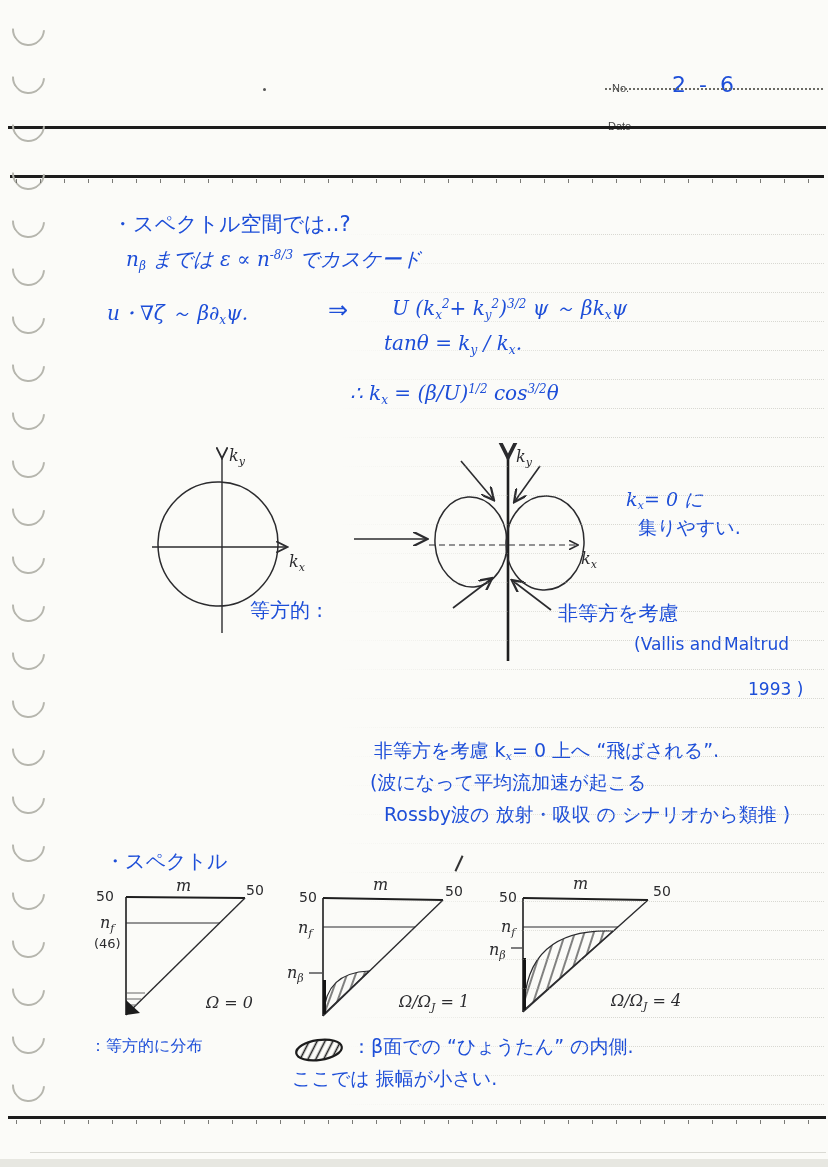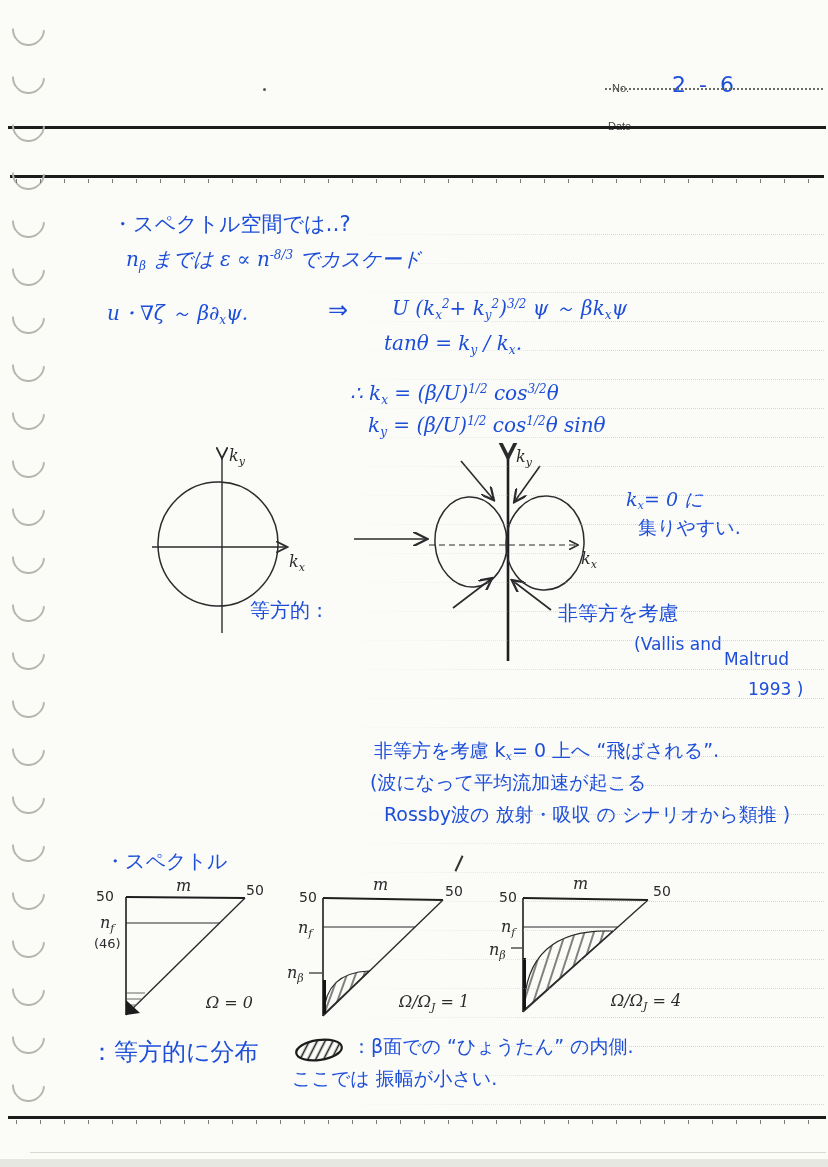--- a/index.html
+++ b/index.html
@@ -38,21 +38,20 @@
   <div class="abs" style="left:263px;top:88px;width:3px;height:3px;background:#555;border-radius:50%;"></div>
 
   <div class="abs hw" style="left:112px;top:210px;font-size:21px;">・スペクトル空間では‥?</div>
   <div class="abs hw math" style="left:126px;top:246px;font-size:20px;"><span>n</span><span class="sb">β</span><span> までは  ε ∝ n</span><span class="sp">-8/3</span><span> でカスケード</span></div>
 
   <div class="abs hw math" style="left:107px;top:300px;font-size:20px;"><span>u・∇ζ ～ β∂</span><span class="sb">x</span><span>ψ.</span></div>
   <div class="abs hw" style="left:328px;top:296px;font-size:24px;">⇒</div>
   <div class="abs hw math" style="left:392px;top:295px;font-size:20px;"><span>U (k</span><span class="sb">x</span><span class="sp">2</span><span>+ k</span><span class="sb">y</span><span class="sp">2</span><span>)</span><span class="sp">3/2</span><span> ψ ～ βk</span><span class="sb">x</span><span>ψ</span></div>
   <div class="abs hw math" style="left:384px;top:331px;font-size:20px;"><span>tanθ =  k</span><span class="sb">y</span><span> / k</span><span class="sb">x</span><span>.</span></div>
   <div class="abs hw math" style="left:350px;top:381px;font-size:20px;"><span>∴  k</span><span class="sb">x</span><span> =  (β/U)</span><span class="sp">1/2</span><span> cos</span><span class="sp">3/2</span><span>θ</span></div>
-  <div class="abs hw math" style="left:368px;top:413px;font-size:20px;"><span>k</span><span class="sb">y</span><span> =  (β/U)</span><span class="sp">1/2</span><span> cos</span><span class="sp">1/2</span><span>θ sinθ</span></div>
 
   <svg class="abs" style="left:138px;top:443px;" width="192" height="205">
     <defs>
       <marker id="ar1" markerWidth="9" markerHeight="8" refX="7" refY="4" orient="auto">
           <path d="M0,0 L8,4 L0,8" fill="none" stroke="#2b2b2e" stroke-width="1.3"></path>
         </marker>
     </defs>
     <line x1="84" y1="14" x2="84" y2="190" stroke="#2b2b2e" stroke-width="1.4" marker-start="url(#ar1)"></line>
     <line x1="14" y1="104" x2="148" y2="104" stroke="#2b2b2e" stroke-width="1.4" marker-end="url(#ar1)"></line>
     <ellipse cx="80" cy="101" rx="60" ry="62" fill="none" stroke="#2b2b2e" stroke-width="1.5" transform="rotate(2 80 101)"></ellipse>
@@ -84,21 +83,21 @@
     <line x1="117" y1="23" x2="92" y2="58" stroke="#2b2b2e" stroke-width="1.6" marker-end="url(#ar3)"></line>
     <line x1="30" y1="165" x2="68" y2="136" stroke="#2b2b2e" stroke-width="1.6" marker-end="url(#ar3)"></line>
     <line x1="128" y1="167" x2="90" y2="138" stroke="#2b2b2e" stroke-width="1.6" marker-end="url(#ar3)"></line>
     <text x="93" y="19" class="svgmath"><tspan>k</tspan><tspan class="svgsub" dy="4">y</tspan></text>
     <text x="158" y="121" class="svgmath"><tspan>k</tspan><tspan class="svgsub" dy="4">x</tspan></text>
   </svg>
   <div class="abs hw math" style="left:626px;top:487px;font-size:19px;"><span>k</span><span class="sb">x</span><span>= 0 に</span></div>
   <div class="abs hw" style="left:638px;top:515px;font-size:19px;">集りやすい.</div>
   <div class="abs hw" style="left:558px;top:600px;font-size:20px;">非等方を考慮</div>
   <div class="abs hw" style="left:634px;top:634px;font-size:17px;">(Vallis and</div>
-  <div class="abs hw" style="left:724px;top:649px;font-size:17px;text-align:center;">Maltrud</div>
+  <div class="abs hw" style="left:724px;top:634px;font-size:17px;text-align:center;">Maltrud</div>
   <div class="abs hw" style="left:748px;top:679px;font-size:17px;">1993 )</div>
 
   <div class="abs hw" style="left:374px;top:738px;font-size:19px;"><span>非等方を考慮  k</span><span class="sb math">x</span><span>= 0 上へ “飛ばされる”.</span></div>
   <div class="abs hw" style="left:370px;top:770px;font-size:19px;">(波になって平均流加速が起こる</div>
   <div class="abs hw" style="left:384px;top:802px;font-size:19px;">Rossby波の 放射・吸収 の シナリオから類推 )</div>
 
   <div class="abs hw" style="left:105px;top:848px;font-size:20px;">・スペクトル</div>
   <div class="abs" style="left:458px;top:855px;height:17px;border-left:2px solid #333;transform:rotate(25deg);"></div>
 
   <svg class="abs" style="left:88px;top:876px;" width="186" height="152">
@@ -153,21 +152,21 @@
     <line x1="38" y1="136" x2="163" y2="24" stroke="#2b2b2e" stroke-width="1.4"></line>
     <line x1="38" y1="51" x2="133" y2="51" stroke="#2b2b2e" stroke-width="1.1"></line>
     <text x="16" y="56" class="svgmath"><tspan>n</tspan><tspan class="svgsub" dy="4">f</tspan></text>
     <text x="4" y="79" class="svgmath"><tspan>n</tspan><tspan class="svgsub" dy="4">β</tspan></text>
     <line x1="26" y1="72" x2="37" y2="72" stroke="#2b2b2e" stroke-width="1.2"></line>
     <path d="M 39 134 Q 40 52 128 55 Z" fill="url(#h3)" stroke="#2b2b2e" stroke-width="1.2"></path>
     <line x1="39.5" y1="82" x2="39.5" y2="134" stroke="#141414" stroke-width="3"></line>
     <text x="126" y="130" class="svgmath"><tspan>Ω/Ω</tspan><tspan class="svgsub" dy="4">J</tspan><tspan dy="-4"> = 4</tspan></text>
   </svg>
 
-  <div class="abs hw" style="left:90px;top:1036px;font-size:24px;">：等方的に分布</div>
+  <div class="abs hw" style="left:90px;top:1036px;font-size:16px;">：等方的に分布</div>
   <svg class="abs" style="left:292px;top:1036px;" width="56" height="30">
     <defs>
         <pattern id="hL" width="7" height="7" patternUnits="userSpaceOnUse" patternTransform="rotate(35)">
           <line x1="3.5" y1="0" x2="3.5" y2="7" stroke="#1e1e1e" stroke-width="1.6"></line>
         </pattern>
       </defs>
     <ellipse cx="27" cy="14" rx="23" ry="10" transform="rotate(-8 27 14)" fill="url(#hL)" stroke="#1c1c1c" stroke-width="2.2"></ellipse>
   </svg>
   <div class="abs hw" style="left:352px;top:1034px;font-size:19px;">：β面での “ひょうたん” の内側.</div>
   <div class="abs hw" style="left:292px;top:1066px;font-size:19px;">ここでは 振幅が小さい.</div>

